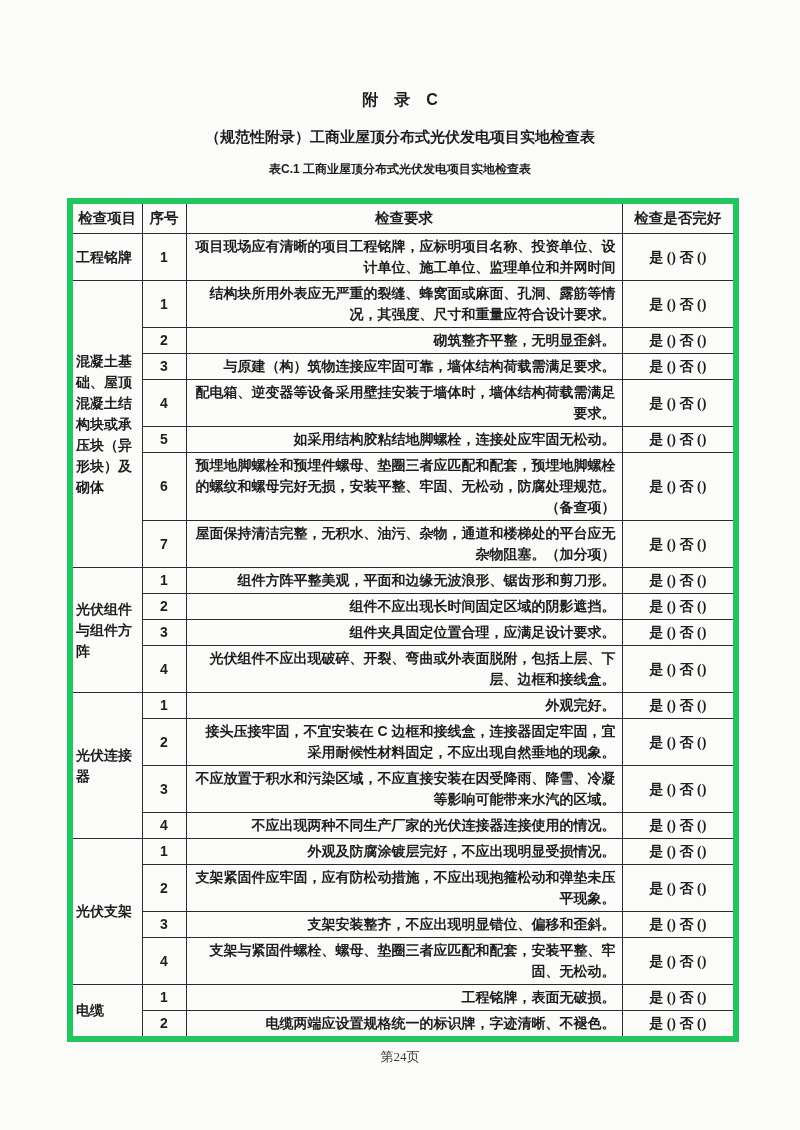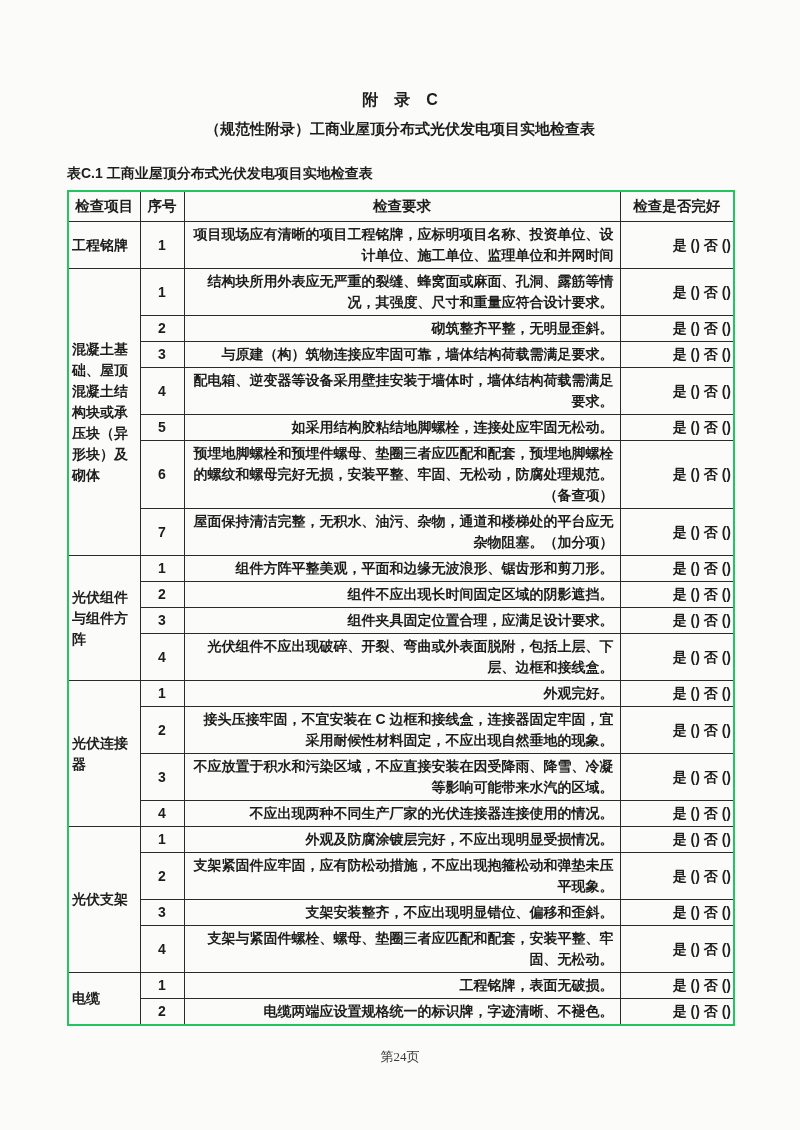--- a/index.html
+++ b/index.html
@@ -16,39 +16,40 @@
   .page { padding: 90px 67px 0 67px; box-sizing: border-box; border-radius: 10px; }
   .doc-title {
     text-align: center;
     font-size: 16px;
     line-height: 20px;
   }
   .doc-subtitle {
     text-align: center;
     font-size: 15px;
     line-height: 19px;
-    margin-top: 9px;
+    margin-top: 17px;
   }
   .doc-clause {
     font-size: 14px;
     line-height: 18px;
     margin: 26px 0 0 48px;
     white-space: pre-wrap;
   }
   .table-caption {
-    font-size: 14px;
+    text-align: center;
+    font-size: 12px;
     line-height: 18px;
-    margin-top: 26px;
+    margin-top: 14px;
   }
   table.checklist {
     border-collapse: collapse;
     table-layout: fixed;
     width: 666px;
-    margin: 8px auto 0 auto;
-    border: 2px solid #22c55e;
+    margin: 20px auto 0 auto;
+    border: 6px solid #22c55e;
   }
   table.checklist th, table.checklist td {
     border: 1px solid #2b2b2b;
     font-size: 14px;
     line-height: 21px;
     vertical-align: middle;
   }
   table.checklist th {
     padding: 4px 2px;
     text-align: center;
@@ -61,23 +62,24 @@
   td.no {
     text-align: center;
     padding: 1px 2px;
   }
   td.req {
     text-align: right;
     padding: 2px 6px;
     word-break: break-all;
   }
   td.res {
-    text-align: right;
+    text-align: center;
     padding: 1px 2px;
     white-space: nowrap;
+    font-family: Liberation Serif, serif;
   }
   .page-footer {
     position: absolute;
     left: 0;
     right: 0;
     top: 1048px;
     text-align: center;
     font-family: "Liberation Serif", serif;
     font-weight: normal;
     font-size: 13px;

